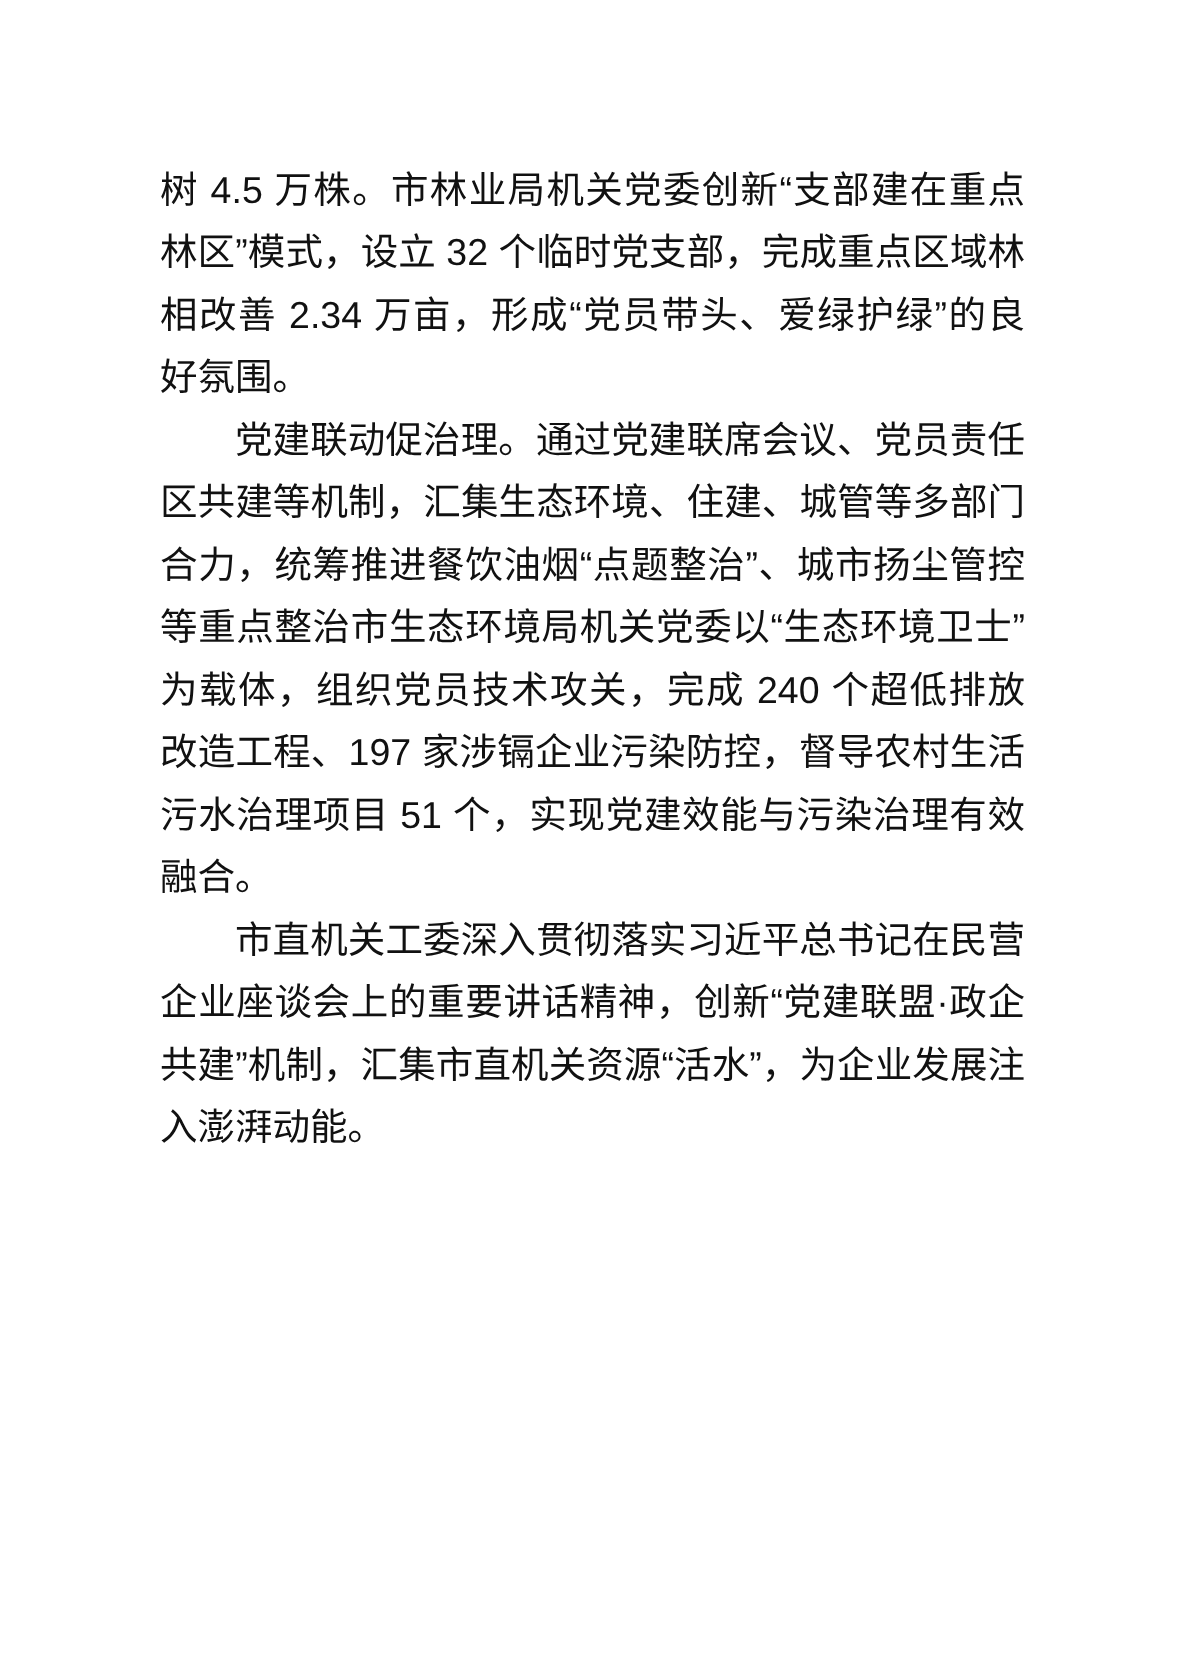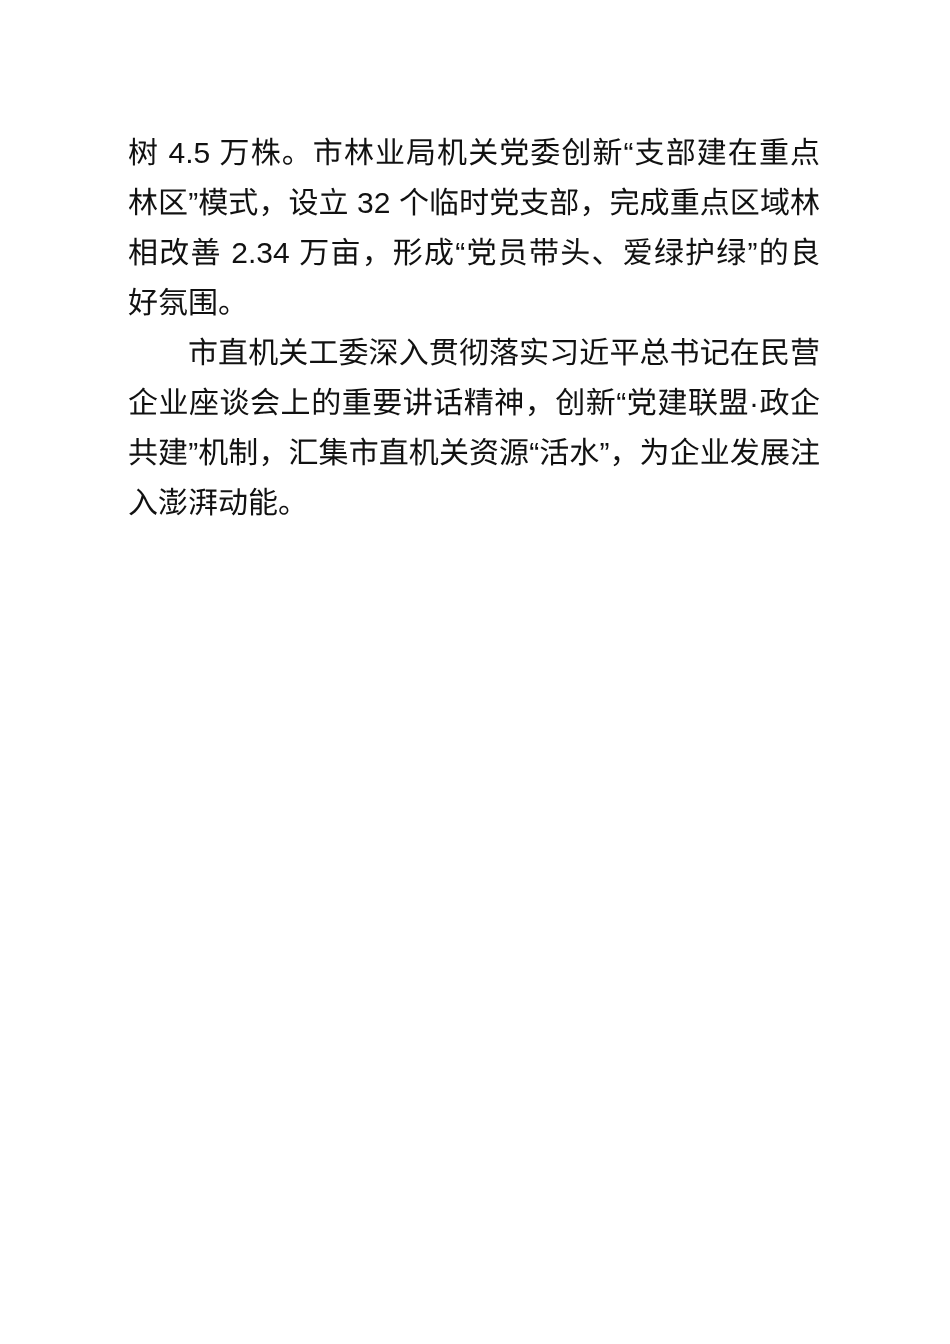--- a/index.html
+++ b/index.html
@@ -45,18 +45,19 @@
 </style>
 </head>
 <body>
 
 <div class="page">
   <div class="doc-body">
 
     <p class="para">树 4.5 万株。市林业局机关党委创新“支部建在重点林区”模式，设立 32 个临时党支部，完成重点区域林相改善 2.34 万亩，形成“党员带头、爱绿护绿”的良好氛围。</p>
 
 
+    <p class="para indent">党建联动促治理。通过党建联席会议、党员责任区共建等机制，汇集生态环境、住建、城管等多部门合力，统筹推进餐饮油烟“点题整治”、城市扬尘管控等重点整治市生态环境局机关党委以“生态环境卫士”为载体，组织党员技术攻关，完成 240 个超低排放改造工程、197 家涉镉企业污染防控，督导农村生活污水治理项目 51 个，实现党建效能与污染治理有效融合。</p>
 
 
     <p class="para indent">市直机关工委深入贯彻落实习近平总书记在民营企业座谈会上的重要讲话精神，创新“党建联盟·政企共建”机制，汇集市直机关资源“活水”，为企业发展注入澎湃动能。</p>
 
   </div>
 </div>
 
 </body></html>

